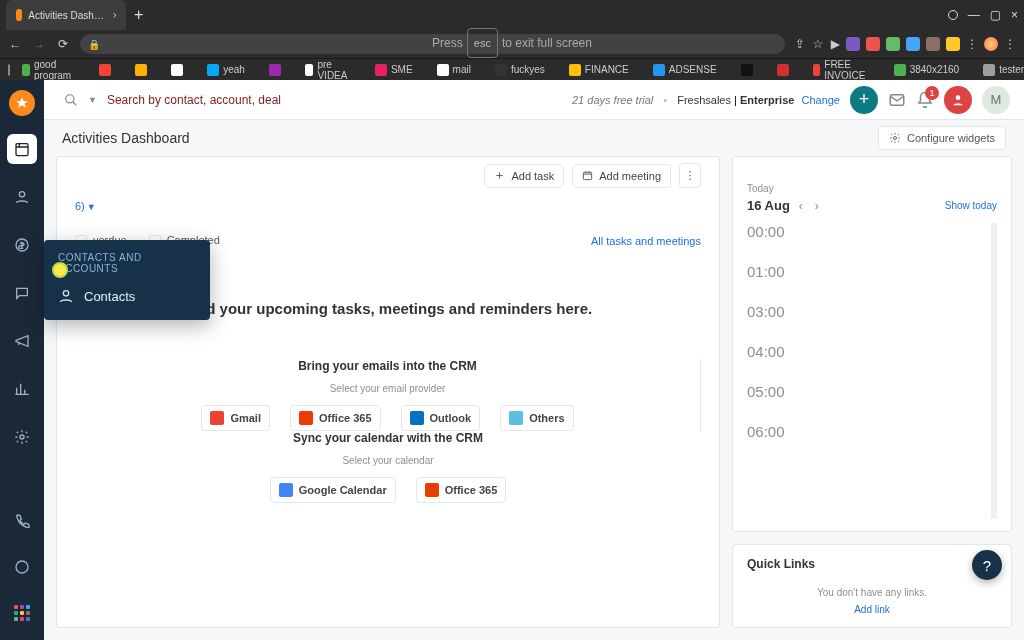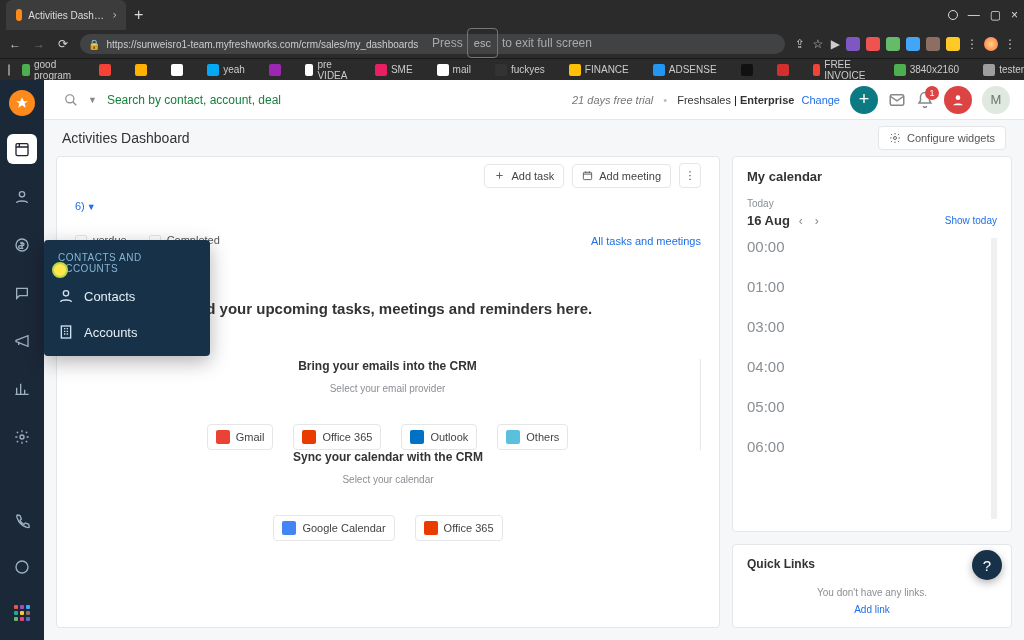--- a/index.html
+++ b/index.html
@@ -87,21 +87,21 @@
   .filters{display:flex;align-items:center;gap:22px;margin-top:20px;font-size:11px;color:#555;}
   .chk{width:12px;height:12px;border:1px solid var(--border);border-radius:2px;display:inline-block;vertical-align:middle;margin-right:6px;}
   .filters .right{margin-left:auto;}
   .empty{flex:1;display:flex;flex-direction:column;align-items:center;justify-content:flex-start;padding-top:40px;}
   .empty h2{font-size:15px;font-weight:600;color:#333;}
   .panels{display:flex;gap:0;width:100%;margin-top:30px;flex-direction:column;}
   .panel{flex:1;display:flex;flex-direction:column;align-items:center;gap:10px;}
   .panel.left{border-right:1px solid var(--border);}
   .panel h3{font-size:12px;font-weight:600;color:#333;margin:0;}
   .panel .sub{font-size:10px;color:var(--text-muted);text-align:center;}
-  .conn-row{display:flex;gap:20px;margin-top:20px;}
+  .conn-row{display:flex;gap:20px;margin-top:1px;font-weight:bold;}
   .conn{border:1px solid var(--border);border-radius:4px;padding:5px 8px;font-size:11px;color:#444;display:flex;align-items:center;gap:6px;cursor:pointer;}
   .conn .ci{width:14px;height:14px;border-radius:2px;}
   
   .rcol{width:280px;display:flex;flex-direction:column;gap:12px;min-width:280px;}
   .card{background:#fff;border:1px solid var(--border);border-radius:4px;padding:12px 14px;display:flex;flex-direction:column;}
   .cal-card{flex:1;min-height:0;}
   .cal-head{font-size:13px;font-weight:600;color:#333;}
   .today{font-size:10px;color:var(--text-muted);margin-top:14px;}
   .date-row{display:flex;align-items:center;gap:6px;margin-top:4px;}
   .date{font-size:13px;font-weight:600;color:#333;}
@@ -142,21 +142,20 @@
       <span>to exit full screen</span>
     </div>
   </div>
 
   <div class="addrbar">
     <span class="nav-ico">←</span>
     <span class="nav-ico" style="opacity:.4">→</span>
     <span class="nav-ico">⟳</span>
     <div class="addr-input">
       <span>🔒</span>
-      <span>https://sunweisro1-team.myfreshworks.com/crm/sales/my_dashboards</span>
     </div>
     <div class="ext-icons">
       <span style="color:#ccc">⇪</span>
       <span class="nav-ico">☆</span>
       <span style="color:#ccc">▶</span>
       <span class="e" style="background:#7e57c2"></span>
       <span class="e" style="background:#ef5350"></span>
       <span class="e" style="background:#66bb6a"></span>
       <span class="e" style="background:#42a5f5"></span>
       <span class="e" style="background:#8d6e63"></span>
@@ -319,39 +318,32 @@
     <div class="flyout">
       <div class="flyout-head">CONTACTS AND ACCOUNTS</div>
       <span class="cursor-dot"></span>
       <div class="fly-item">
         <svg viewBox="0 0 24 24" fill="none" stroke="#cfe1ee" stroke-width="2">
             <circle cx="12" cy="8" r="4"></circle>
             <path d="M4 21c0-4 16-4 16 0"></path>
           </svg>
         <span>Contacts</span>
       </div>
-      <div class="fly-item">
-        <svg viewBox="0 0 24 24" fill="none" stroke="#cfe1ee" stroke-width="2">
-            <rect x="5" y="3" width="14" height="18"></rect>
-            <path d="M9 7h2M13 7h2M9 11h2M13 11h2M9 15h2M13 15h2"></path>
-          </svg>
-        <span>Accounts</span>
-      </div>
     </div>
 
     <div class="main">
 
       <div class="topbar">
         <div class="search">
           <svg width="14" height="14" viewBox="0 0 24 24" fill="none" stroke="#888" stroke-width="2">
               <circle cx="10" cy="10" r="7"></circle>
               <path d="M21 21l-6-6"></path>
             </svg>
           <span style="font-size:9px;color:#888">▼</span>
-          <span style="color:#15803d">Search by contact, account, deal</span>
+          <span style="color:#7f1d1d">Search by contact, account, deal</span>
         </div>
         <span class="trial">21 days free trial</span>
         <span style="color:#bbb;font-size:11px">•</span>
         <span class="top-links" style="font-size:11px">
           <a>Freshsales</a> |
           <a class="ent" style="font-weight:600">Enterprise</a>
           <a class="change" style="margin-left:4px">Change</a>
         </span>
         <div class="plus-btn">+</div>
         <span class="ico-btn">
@@ -457,21 +449,20 @@
                       <span>Office 365</span>
                     </div>
                   </div>
               </div>
             </div>
           </div>
         </div>
 
         <div class="rcol">
           <div class="card cal-card">
-            <div class="cal-head">My calendar</div>
             <div class="today">Today</div>
             <div class="date-row">
               <span class="date">16 Aug</span>
               <span class="arrow">‹</span>
               <span class="arrow">›</span>
               <span class="show">Show today</span>
             </div>
             <div class="timeline" id="timeline">
                 <div class="hour">00:00</div>
                 <div class="hour">01:00</div>

